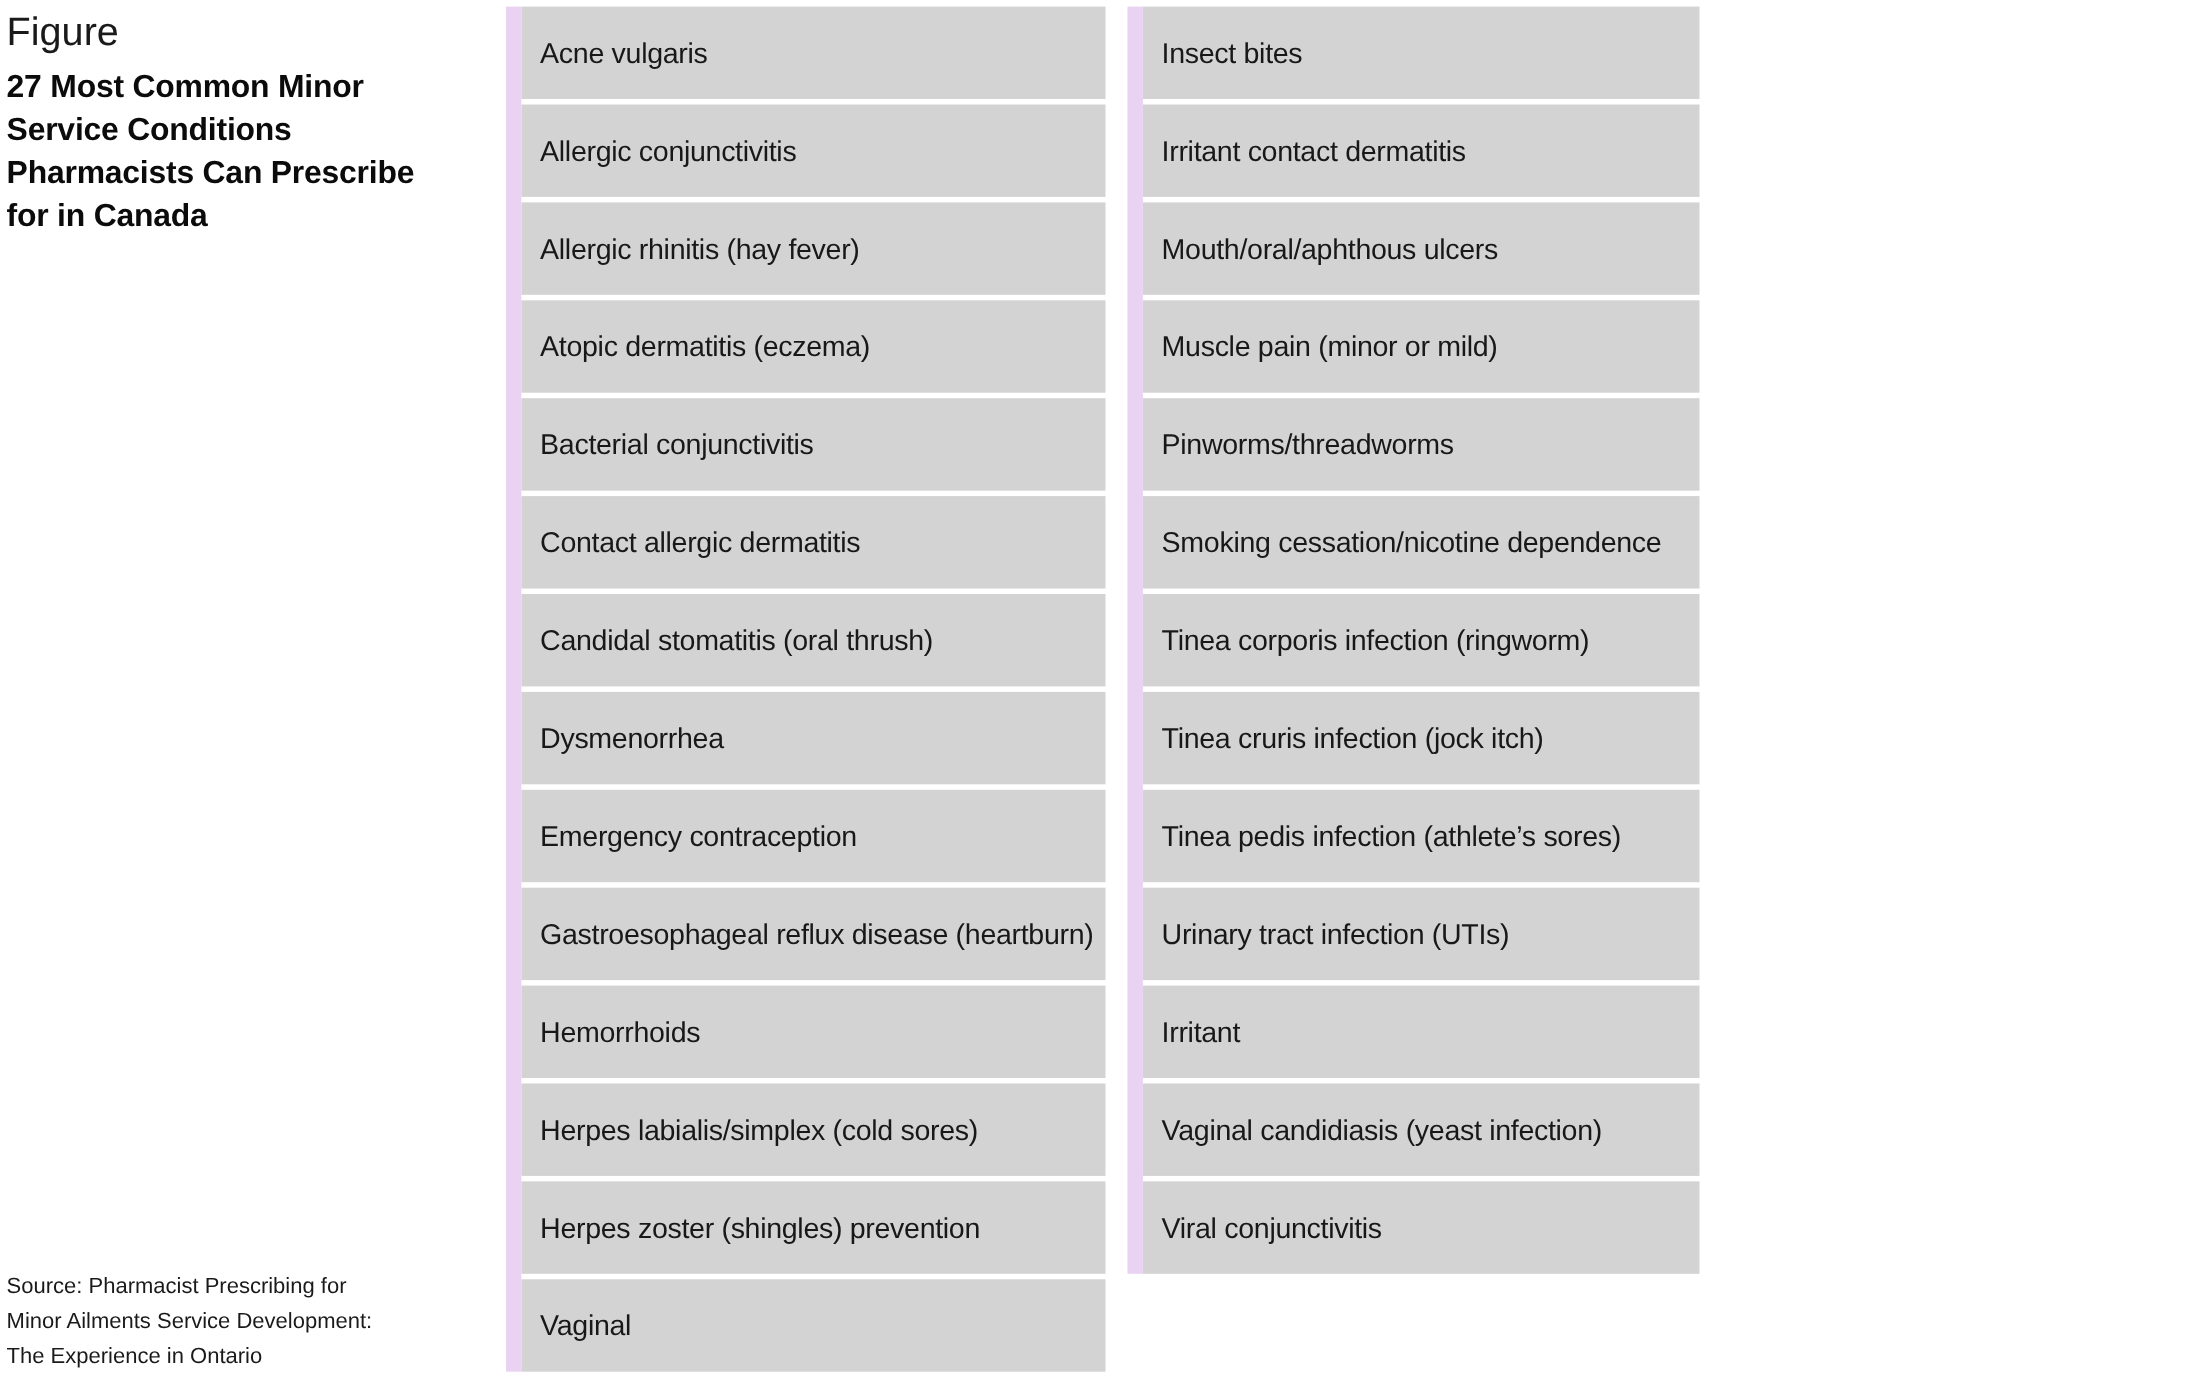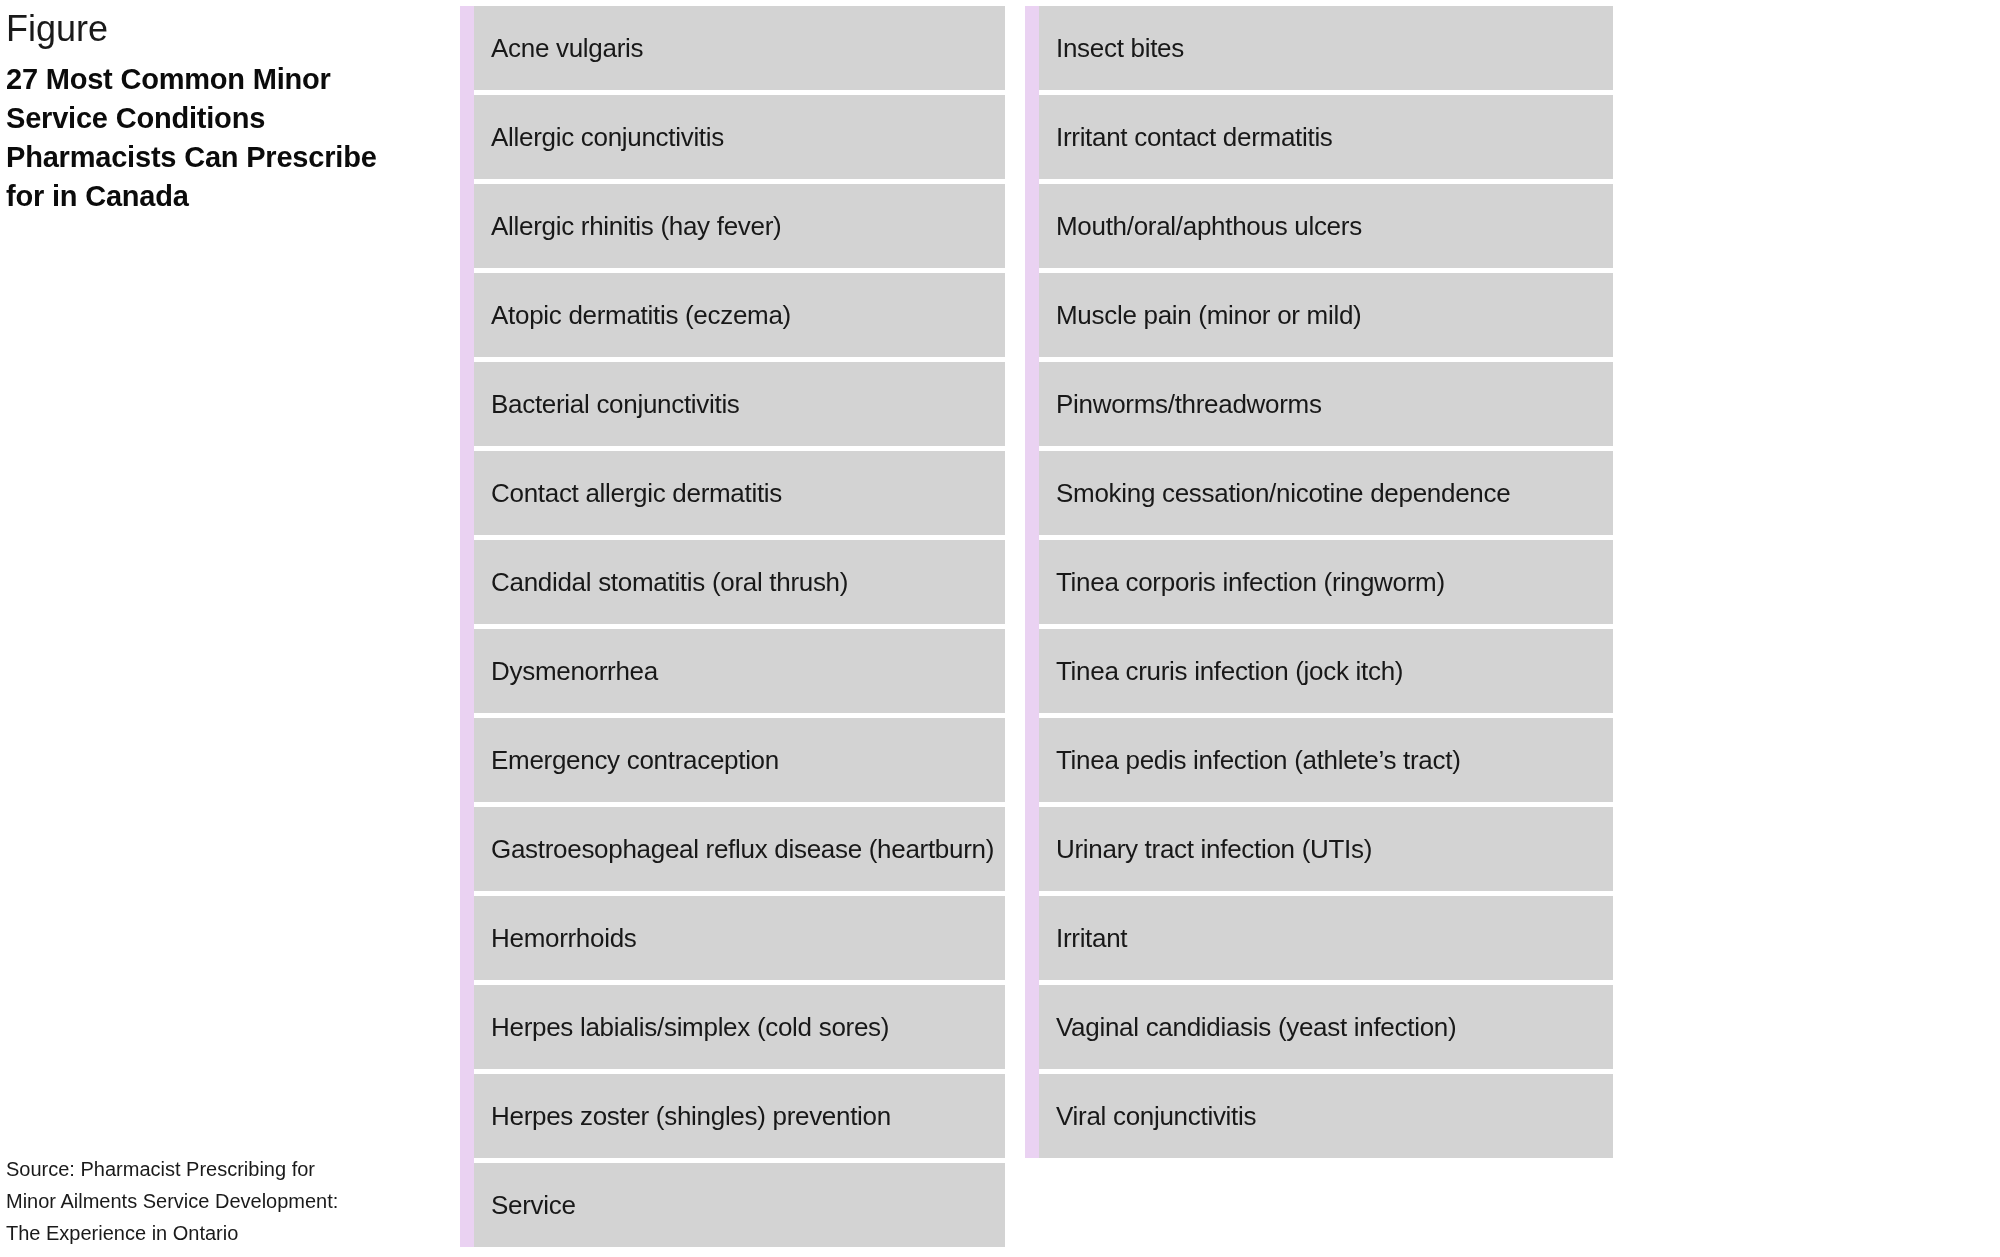--- a/index.html
+++ b/index.html
@@ -46,21 +46,21 @@
     font-weight: 400;
     color: #1a1a1a;
   }
 
   
   .column {
     position: absolute;
     top: 6px;
   }
   .col-1 { left: 460px; width: 545px; }
-  .col-2 { left: 1025px; width: 588px; }
+  .col-2 { left: 1025px; width: 520px; }
 
   .stripe {
     position: absolute;
     left: 0;
     top: 0;
     bottom: 0;
     width: 14px;
     background: #ead2f2;
   }
   .rows {
@@ -137,21 +137,21 @@
       <div class="row">
         <span>Hemorrhoids</span>
       </div>
       <div class="row">
         <span>Herpes labialis/simplex (cold sores)</span>
       </div>
       <div class="row">
         <span>Herpes zoster (shingles) prevention</span>
       </div>
       <div class="row">
-        <span>Service</span>
+        <span>Vaginal</span>
       </div>
     </div>
 </div>
 
 <div class="column col-2">
   <div class="stripe"></div>
   <div class="rows">
       <div class="row">
         <span>Insect bites</span>
       </div>
@@ -170,21 +170,21 @@
       <div class="row">
         <span>Smoking cessation/nicotine dependence</span>
       </div>
       <div class="row">
         <span>Tinea corporis infection (ringworm)</span>
       </div>
       <div class="row">
         <span>Tinea cruris infection (jock itch)</span>
       </div>
       <div class="row">
-        <span>Tinea pedis infection (athlete’s tract)</span>
+        <span>Tinea pedis infection (athlete’s sores)</span>
       </div>
       <div class="row">
         <span>Urinary tract infection (UTIs)</span>
       </div>
       <div class="row">
         <span>Irritant</span>
       </div>
       <div class="row">
         <span>Vaginal candidiasis (yeast infection)</span>
       </div>

